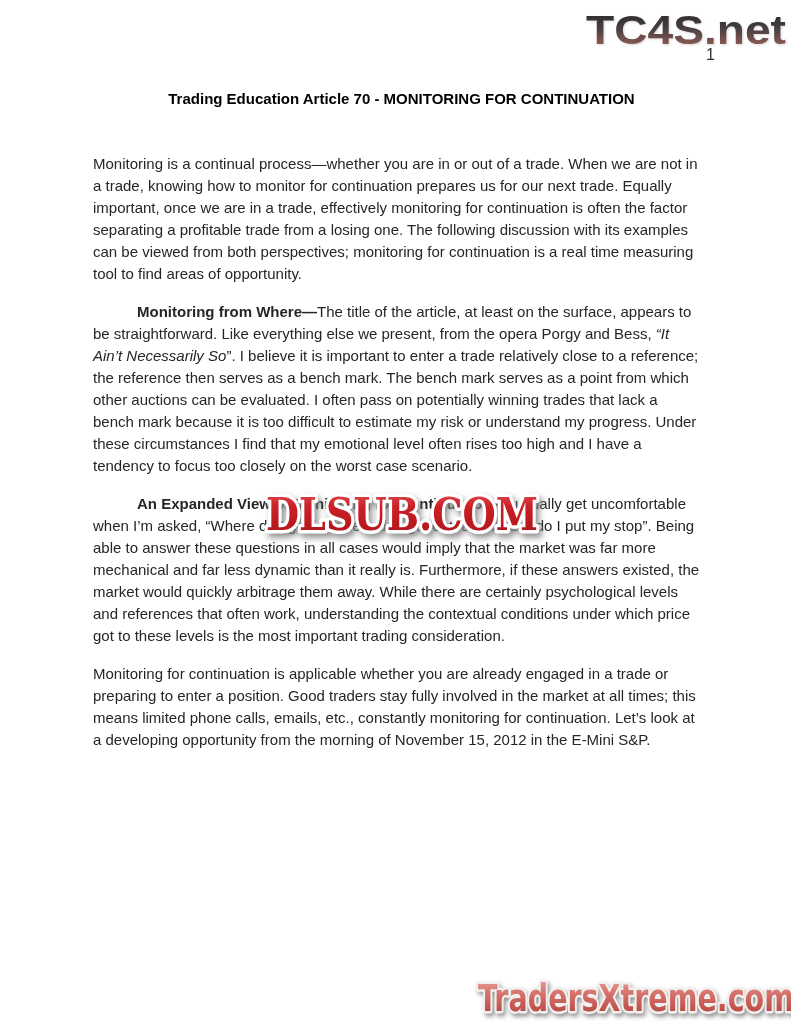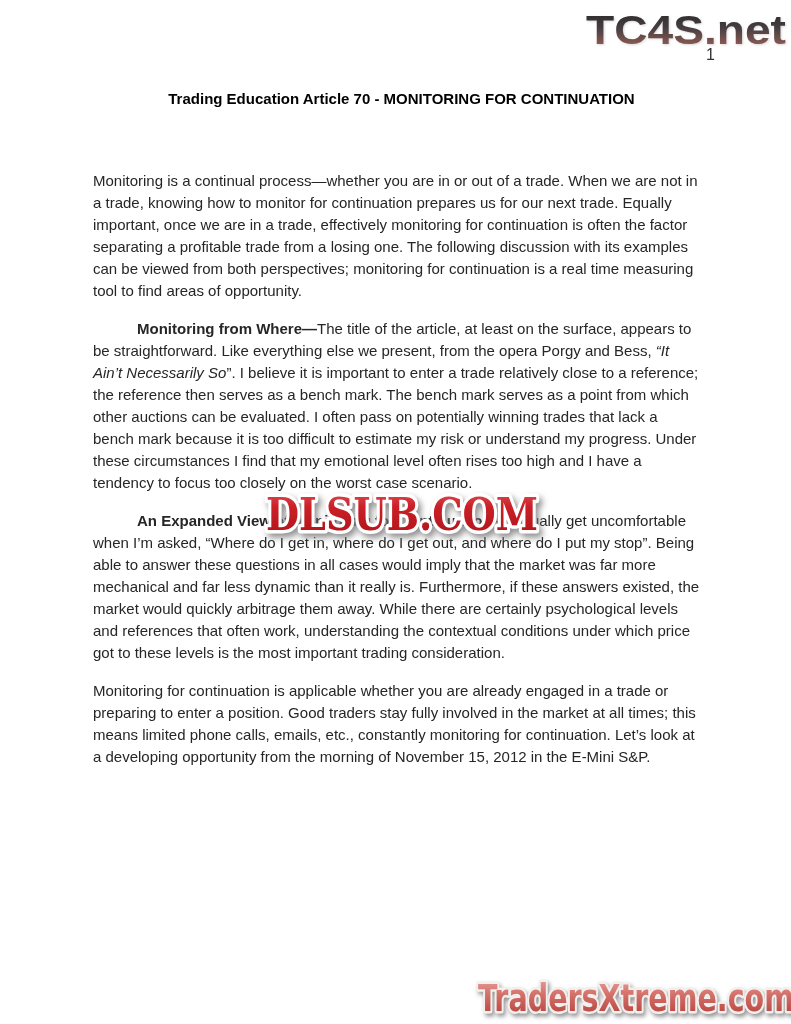--- a/index.html
+++ b/index.html
@@ -35,21 +35,21 @@
     left: 0;
     width: 100%;
     margin: 0;
     text-align: center;
     font-size: 15px;
     font-weight: bold;
     color: #000000;
   }
   .article-body {
     position: absolute;
-    top: 170px;
+    top: 153px;
     left: 93px;
     width: 607px;
     font-size: 15px;
     line-height: 22px;
     color: #262626;
     text-align: left;
   }
   .para { margin: 0 0 16px 0; }
   .seg-normal { font-weight: normal; font-style: normal; }
   .seg-bold   { font-weight: bold; margin-left: 44px; }

